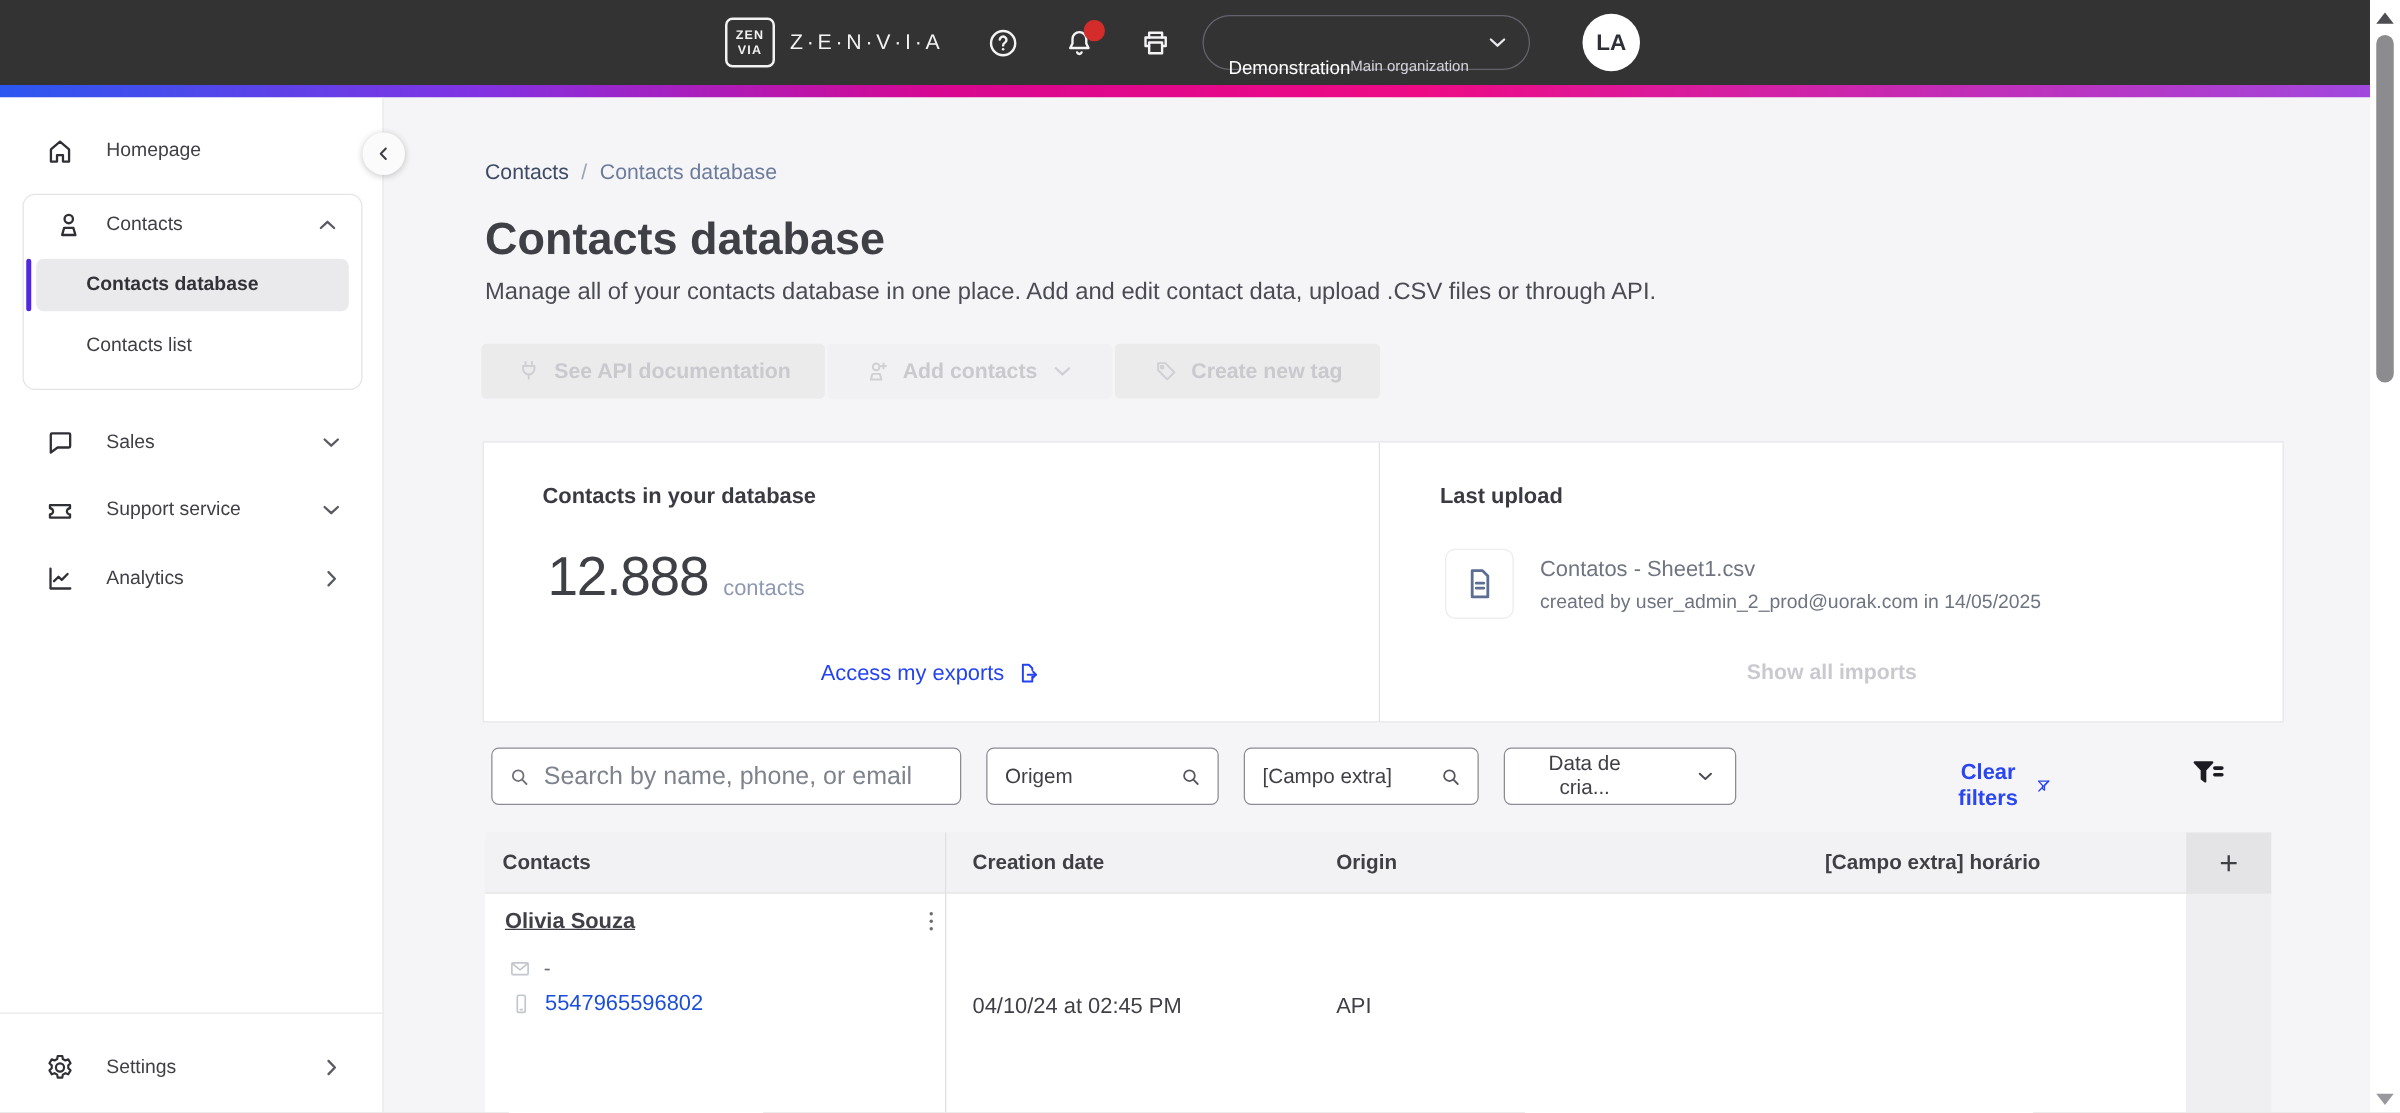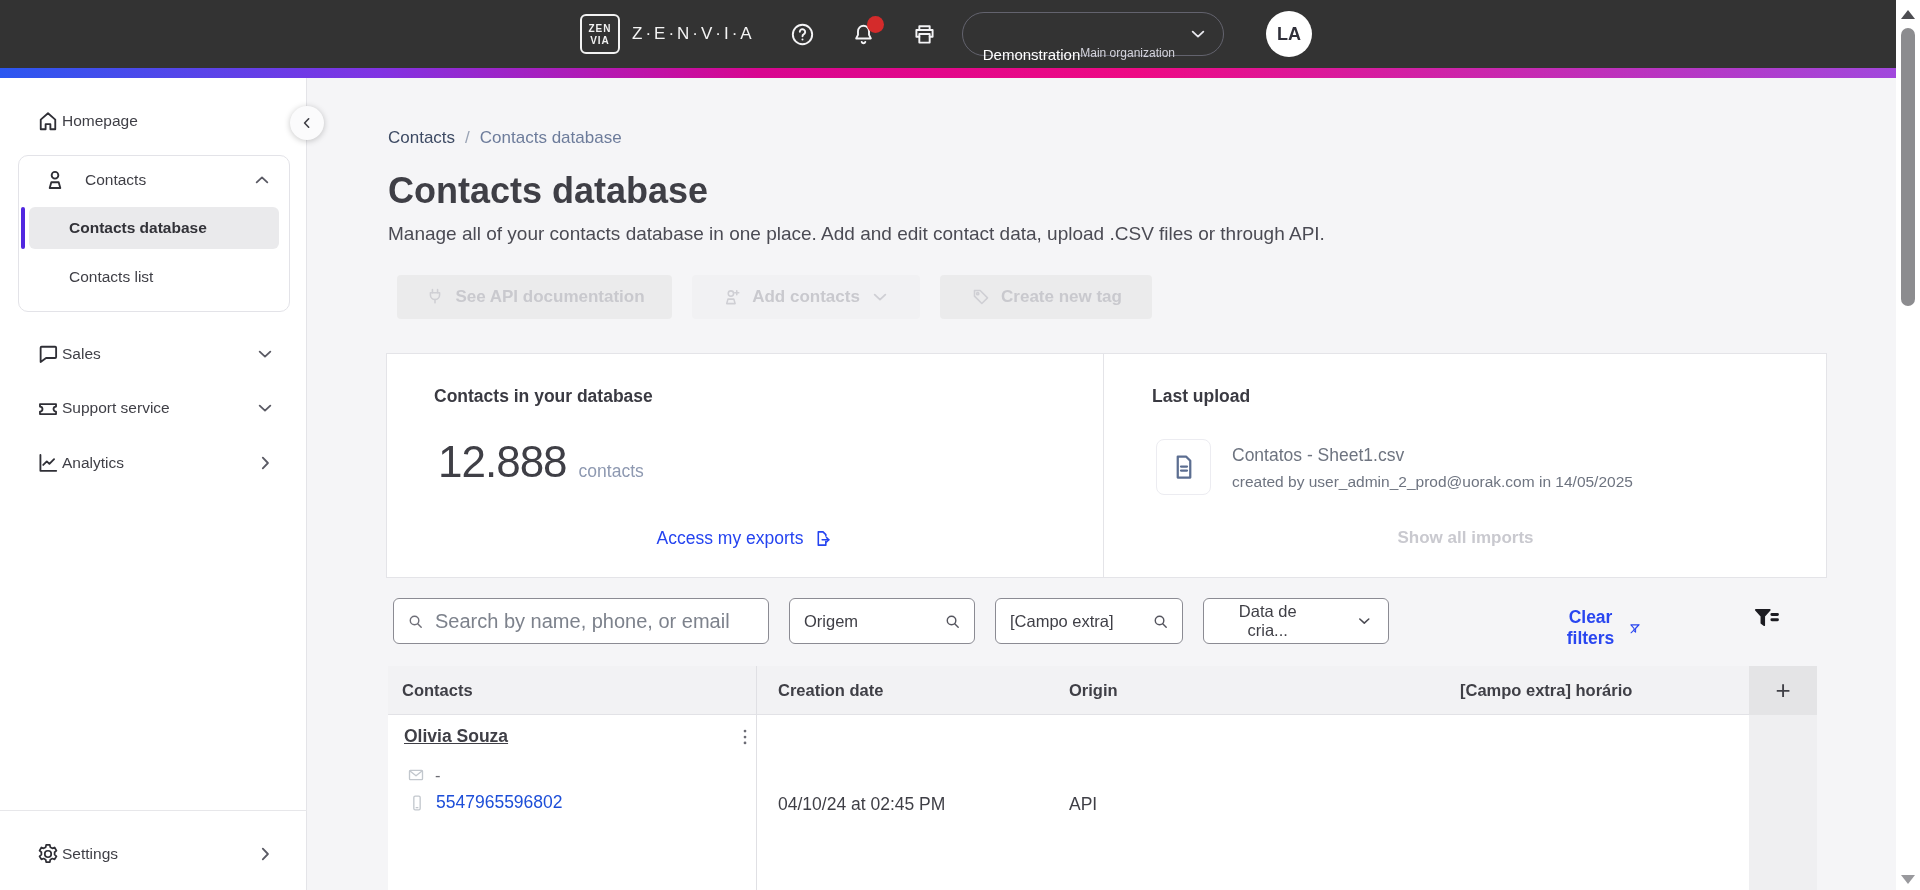--- a/index.html
+++ b/index.html
@@ -47,21 +47,21 @@
   
   .scrollbar { position:absolute; right:0; top:0; width:24px; height:890px; background:#ffffff; }
   .sb-up { position:absolute; top:10px; left:5px; width:0; height:0;
     border-left:7px solid transparent; border-right:7px solid transparent; border-bottom:9px solid #4d4d52; }
   .sb-thumb { position:absolute; top:28px; left:5px; width:14px; height:278px; border-radius:7px; background:#8c8c8f; }
   .sb-down { position:absolute; bottom:6px; left:5px; width:0; height:0;
     border-left:7px solid transparent; border-right:7px solid transparent; border-top:9px solid #99999d; }
 
   
   .sidebar { position:absolute; left:0; top:78px; width:307px; height:812px; background:#fff; border-right:1px solid #e4e4e8; }
-  .nav-item { position:absolute; left:6px; width:295px; height:48px; display:flex; align-items:center; gap:1px;
+  .nav-item { position:absolute; left:6px; width:295px; height:48px; display:flex; align-items:center; gap:24px;
     padding-left:29px; background:none; border:none; cursor:pointer; }
   .nav-item svg.main-ic { width:26px; height:26px; color:#2f2f36; }
   .nav-label { font-size:15.5px; color:#3f3f46; }
   .nav-chev { position:absolute; right:25px; width:22px; height:22px; color:#5a5a64; }
   .ni-home { top:19px; }
   .ni-sales { top:252px; }
   .ni-support { top:306px; }
   .ni-analytics { top:361px; }
   .sidebar-sep { position:absolute; left:0; top:732px; width:307px; height:1px; background:#e7e7ea; }
   .ni-settings { top:752px; }
@@ -81,21 +81,21 @@
 
   
   .main { position:absolute; left:307px; top:78px; width:1589px; height:812px; background:#f5f5f7; }
   .breadcrumb { position:absolute; left:81px; top:50px; display:flex; gap:10px; font-size:17px; align-items:center; }
   .bc-parent { color:#3d4a63; text-decoration:none; cursor:pointer; }
   .bc-sep { color:#9aa3b5; }
   .bc-current { color:#6d7c9b; }
   .page-title { position:absolute; left:81px; top:92px; font-size:36px; font-weight:700; color:#3f3f46; }
   .page-desc { position:absolute; left:81px; top:145px; font-size:19px; color:#4b4b54; }
 
-  .actions-row { position:absolute; left:90px; top:197px; display:flex; gap:20px; }
+  .actions-row { position:absolute; left:78px; top:197px; display:flex; gap:2px; }
   .act-btn { height:44px; border:none; border-radius:4px; display:flex; align-items:center; gap:9px; justify-content:center;
     font-family:"Liberation Sans",sans-serif; font-size:17px; font-weight:700; color:#c9c9ce; cursor:not-allowed; }
   .act-btn svg { width:22px; height:22px; color:#cfcfd4; }
   .act-solid { background:#ebebec; }
   .act-ghost { background:#f1f1f3; }
   .btn-api { width:275px; }
   .btn-add { width:228px; }
   .btn-tag { width:212px; }
 
   .stats-panel { position:absolute; left:79px; top:275px; width:1441px; height:225px; background:#fff; border:1px solid #e4e4e8; }

